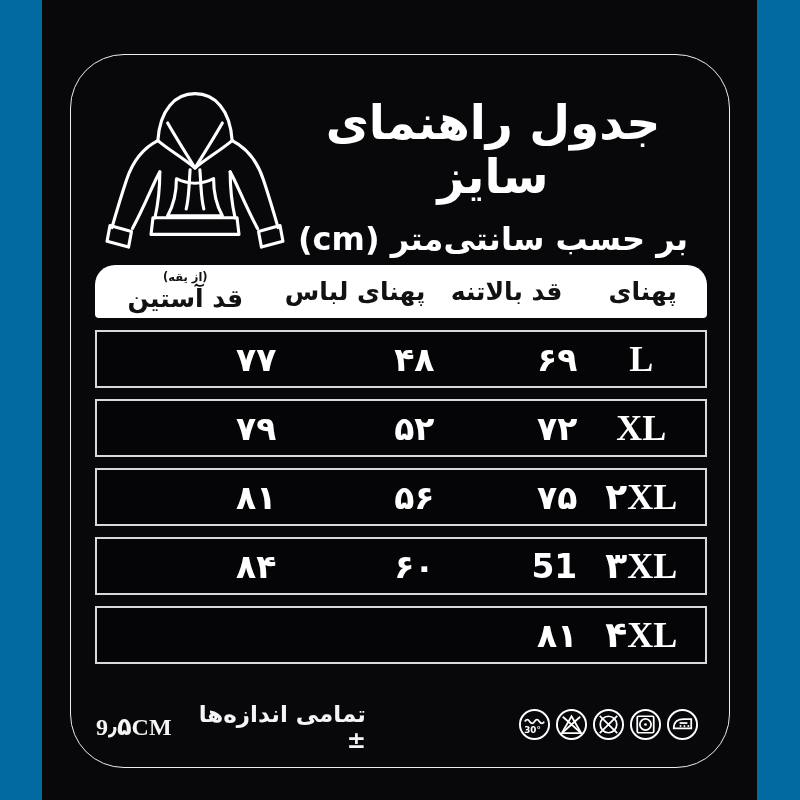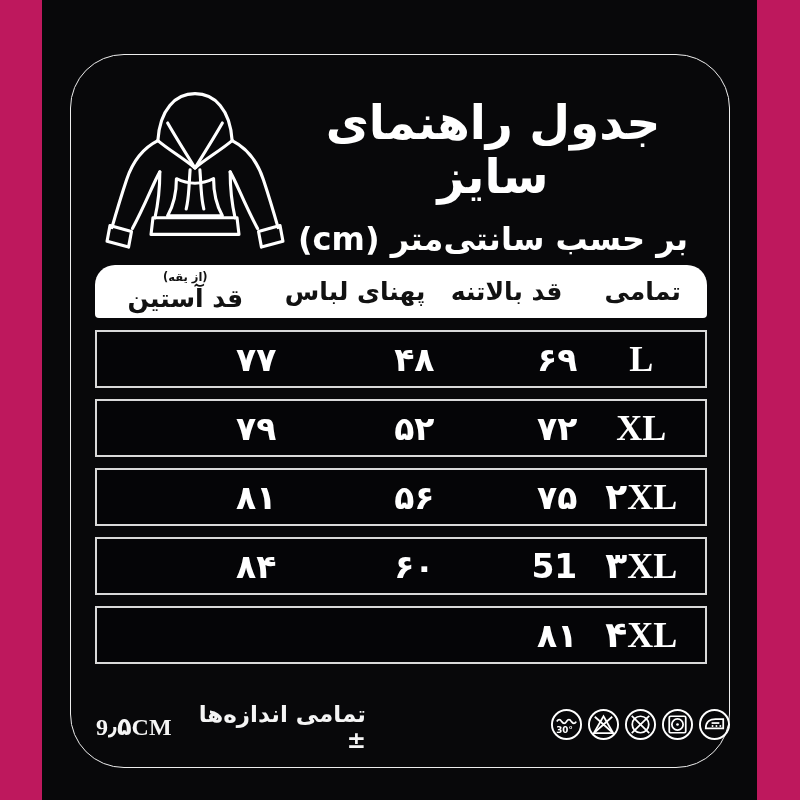--- a/index.html
+++ b/index.html
@@ -1,18 +1,18 @@
 <!DOCTYPE html>
 <html lang="fa"><head>
 <meta charset="utf-8">
 <style>
   html,body{margin:0;padding:0;}
   body{width:800px;height:800px;background:#ffffff;overflow:hidden;
        font-family:"DejaVu Sans",sans-serif;}
-  .page{position:relative;width:800px;height:800px;background:#be185d;}
+  .page{position:relative;width:800px;height:800px;background:#0369a1;}
   .card{position:absolute;left:42px;top:0;width:715px;height:800px;background:#08080a;}
   .frame{position:absolute;left:70px;top:54px;width:658px;height:712px;
          border:1.5px solid #ededed;border-radius:54px;}
   
   .hoodie{position:absolute;left:96px;top:80px;width:198px;height:172px;}
   .titles{position:absolute;left:292px;top:96px;width:402px;text-align:center;
           color:#ffffff;direction:rtl;}
   .title{font-size:47px;font-weight:bold;line-height:1.15;letter-spacing:0;}
   .subtitle{font-size:32px;font-weight:bold;margin-top:16px;}
   
@@ -28,21 +28,21 @@
   .trow{height:54px;border:2px solid #d9d9d9;margin-bottom:11px;
         color:#ffffff;background:#050507;}
   .val{font-size:33px;font-weight:bold;line-height:1;text-align:right;}
   .sizelab{font-family:"Liberation Serif","DejaVu Sans",serif;
            font-size:36px;font-weight:bold;line-height:1;}
   
   .tolerance{position:absolute;left:96px;top:704px;width:270px;height:46px;
              display:flex;direction:rtl;align-items:center;justify-content:center;
              gap:7px;color:#f5f5f5;font-weight:bold;font-size:23px;}
   .tolerance .cmval{font-family:"Liberation Serif","DejaVu Sans",serif;font-size:24px;}
-  .care{position:absolute;left:550px;top:708px;display:flex;gap:4px;align-items:flex-end;}
+  .care{position:absolute;left:518px;top:708px;display:flex;gap:4px;align-items:flex-end;}
   .care svg{display:block;}
 </style>
 </head>
 <body>
 
 <div class="page">
   <div class="card"></div>
   <div class="frame"></div>
 
   <svg class="hoodie" viewBox="0 0 200 176" fill="none" stroke="#ffffff" stroke-width="3.2" stroke-linecap="round" stroke-linejoin="round">
@@ -63,21 +63,21 @@
     <path d="M57,141 L143,141 L145,158 L55,158 Z"></path>
     <path d="M81,101 C93,107 107,107 119,101 C119,118 123,130 128,139 L72,139 C77,130 81,118 81,101 Z"></path>
   </svg>
 
   <div class="titles">
     <div class="title">جدول راهنمای سایز</div>
     <div class="subtitle">بر حسب سانتی‌متر (cm)</div>
   </div>
 
   <div class="thead grid4">
-    <div class="th">تمامی</div>
+    <div class="th">پهنای</div>
     <div class="th">قد بالاتنه</div>
     <div class="th">پهنای لباس</div>
     <div class="th th-sleeve">
       <span class="sleeve-note">(از یقه)</span>
       <span>قد آستین</span>
     </div>
   </div>
 
   <div class="rows">
     <div class="trow grid4">

